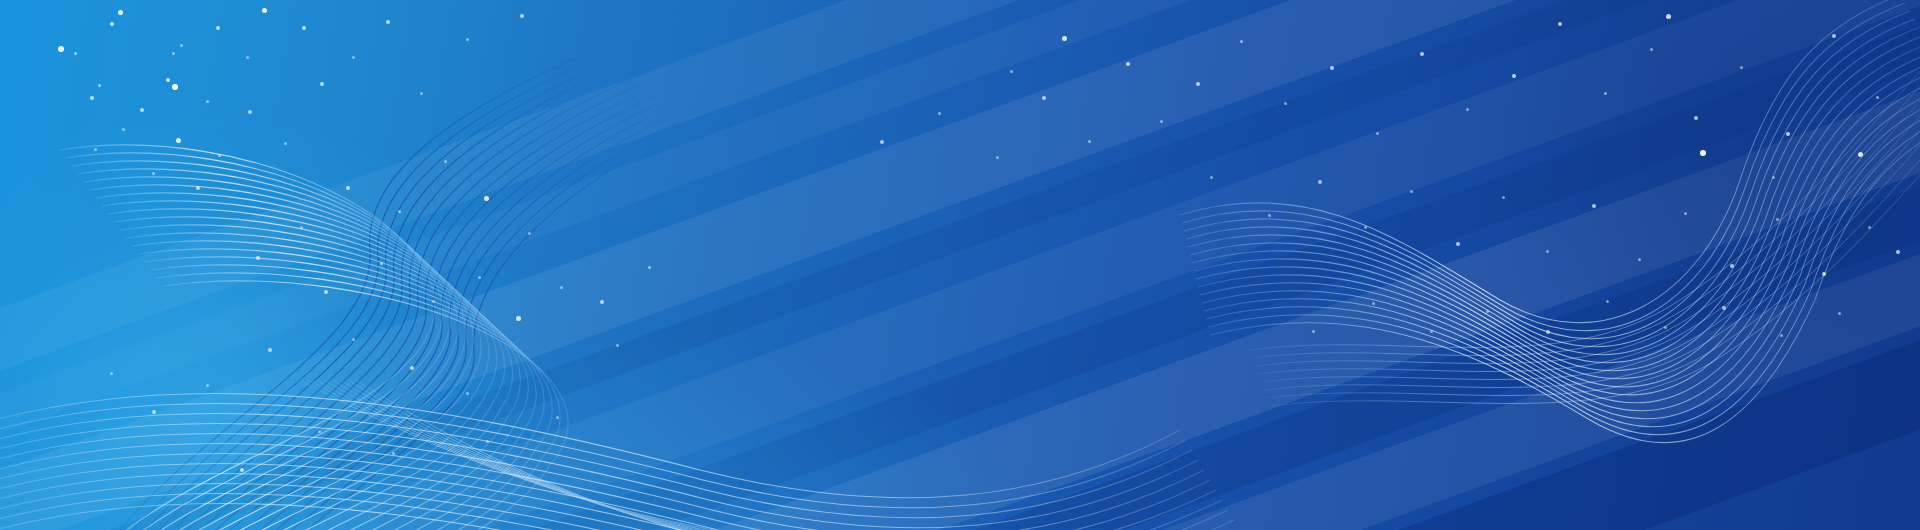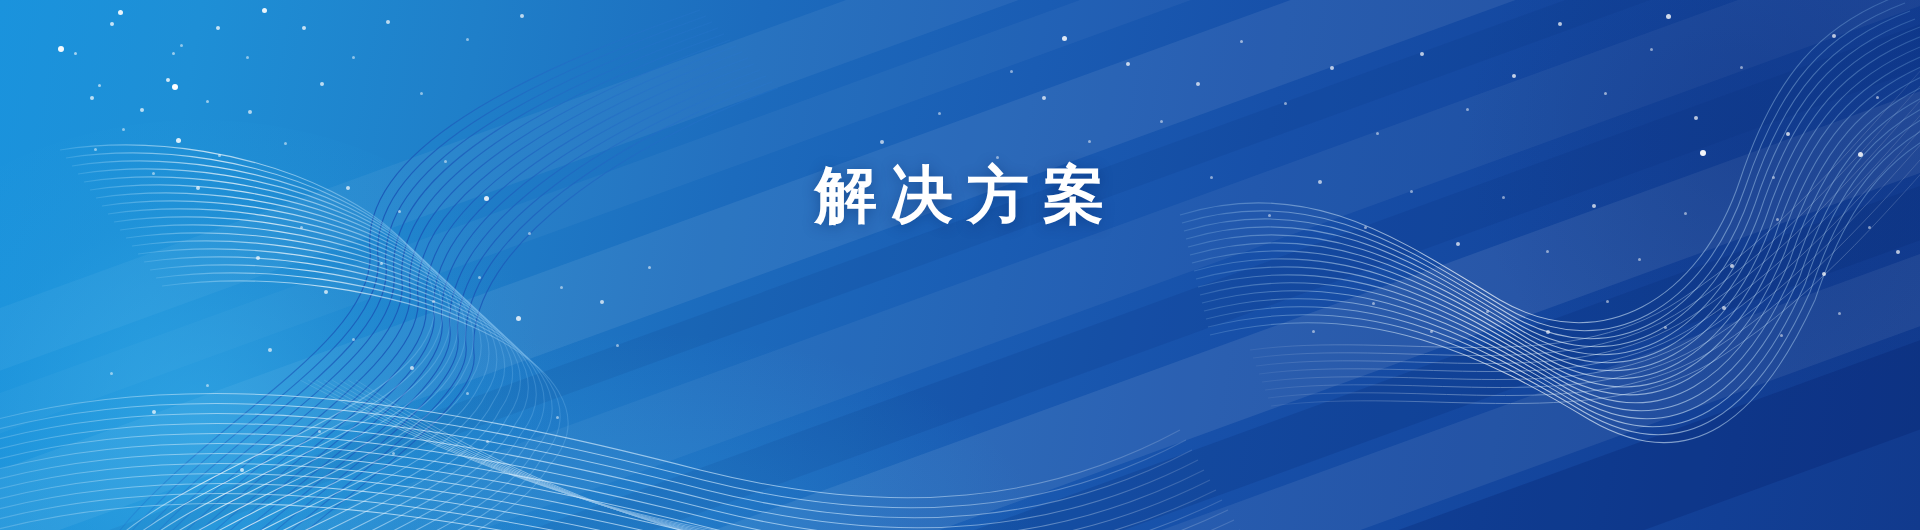--- a/index.html
+++ b/index.html
@@ -386,16 +386,15 @@
     <div class="star" style="left:1838px;top:312px; width:3px; height:3px; opacity:.5"></div>
     <div class="star" style="left:1896px;top:250px; width:4px; height:4px; opacity:.7"></div>
     <div class="star" style="left:1546px;top:330px; width:4px; height:4px; opacity:.65"></div>
     <div class="star" style="left:1486px;top:310px; width:3px; height:3px; opacity:.5"></div>
     <div class="star" style="left:1430px;top:330px; width:3px; height:3px; opacity:.5"></div>
     <div class="star" style="left:1372px;top:302px; width:3px; height:3px; opacity:.5"></div>
     <div class="star" style="left:1312px;top:330px; width:3px; height:3px; opacity:.5"></div>
   </div>
 
   <div class="text-block">
-    <h1 class="title">解决方案</h1>
   </div>
 
 </div>
 
 </body></html>

